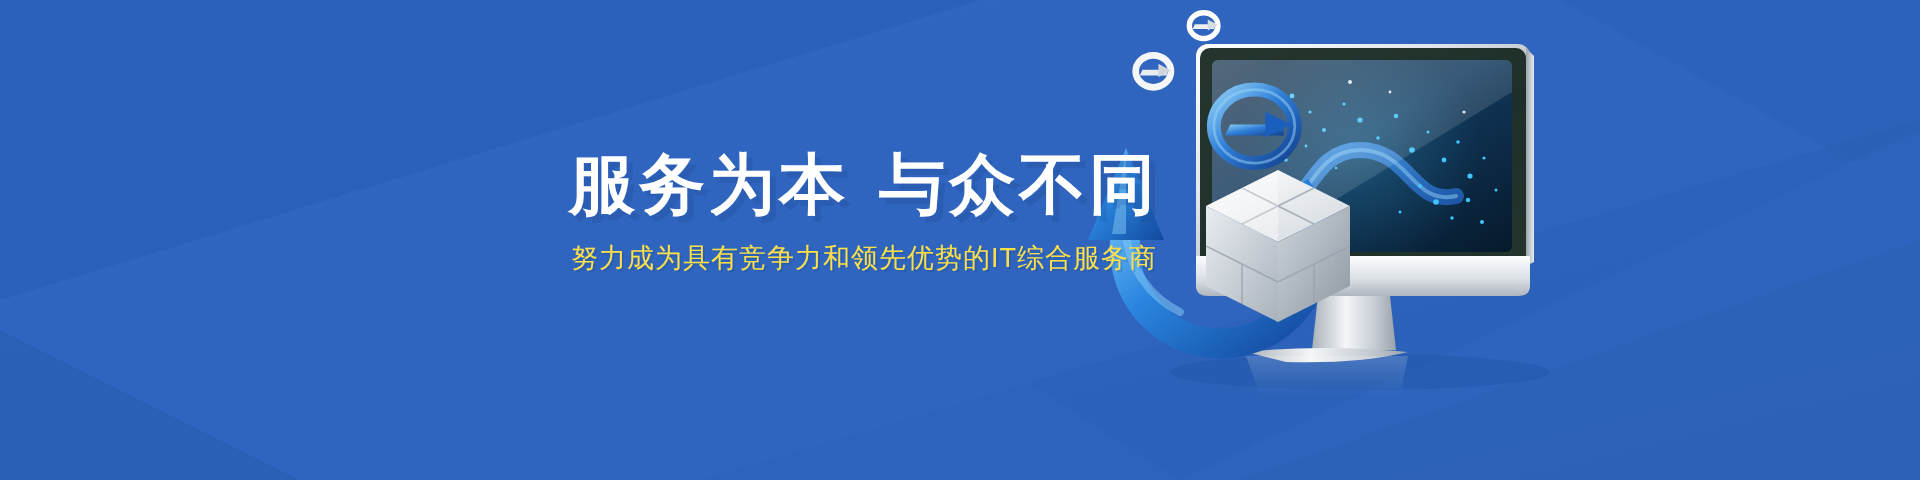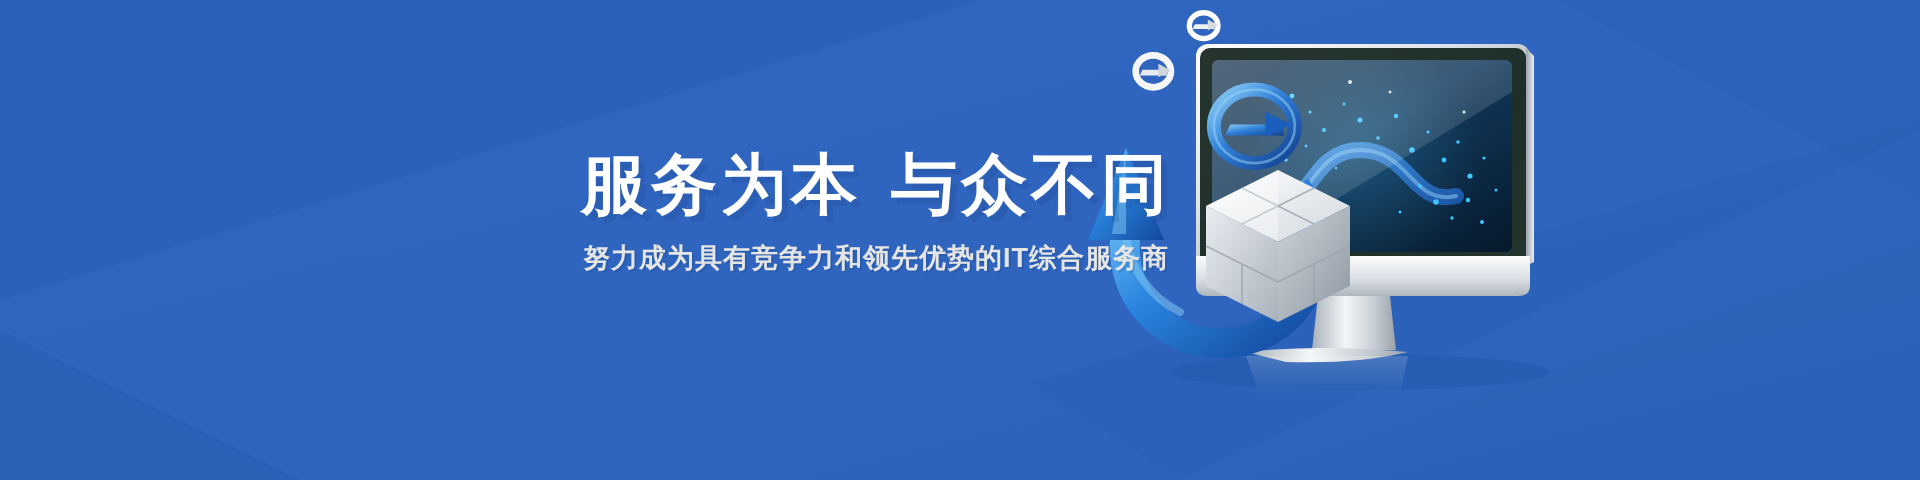--- a/index.html
+++ b/index.html
@@ -11,33 +11,33 @@
   #banner{
     position:relative;width:1920px;height:480px;overflow:hidden;
     background:#2f66bf;
   }
 
   
   .facets{position:absolute;inset:0;width:100%;height:100%;display:block;}
 
   
   .copy{
-    position:absolute;left:496px;top:150px;width:760px;
+    position:absolute;left:484px;top:150px;width:760px;
     text-align:center;z-index:6;
   }
   .headline{
     font-size:66px;line-height:1.05;font-weight:bold;color:#ffffff;
     letter-spacing:4px;white-space:nowrap;
     text-shadow:6px 6px 0 rgba(20,60,130,.18);
     margin:0;
   }
   .headline .gap{display:inline-block;width:30px;}
   .subline{
     margin:22px 0 0 0;
-    font-size:27px;line-height:1.3;font-weight:bold;color:#e5e5e5;
+    font-size:27px;line-height:1.3;font-weight:normal;color:#fde047;
     letter-spacing:1px;white-space:nowrap;
     text-shadow:2px 2px 0 rgba(20,60,130,.18);
   }
 
   
   .artwork{
     position:absolute;left:1060px;top:0;width:520px;height:480px;z-index:5;
   }
   .artwork svg{display:block;width:100%;height:100%;}
 </style>

